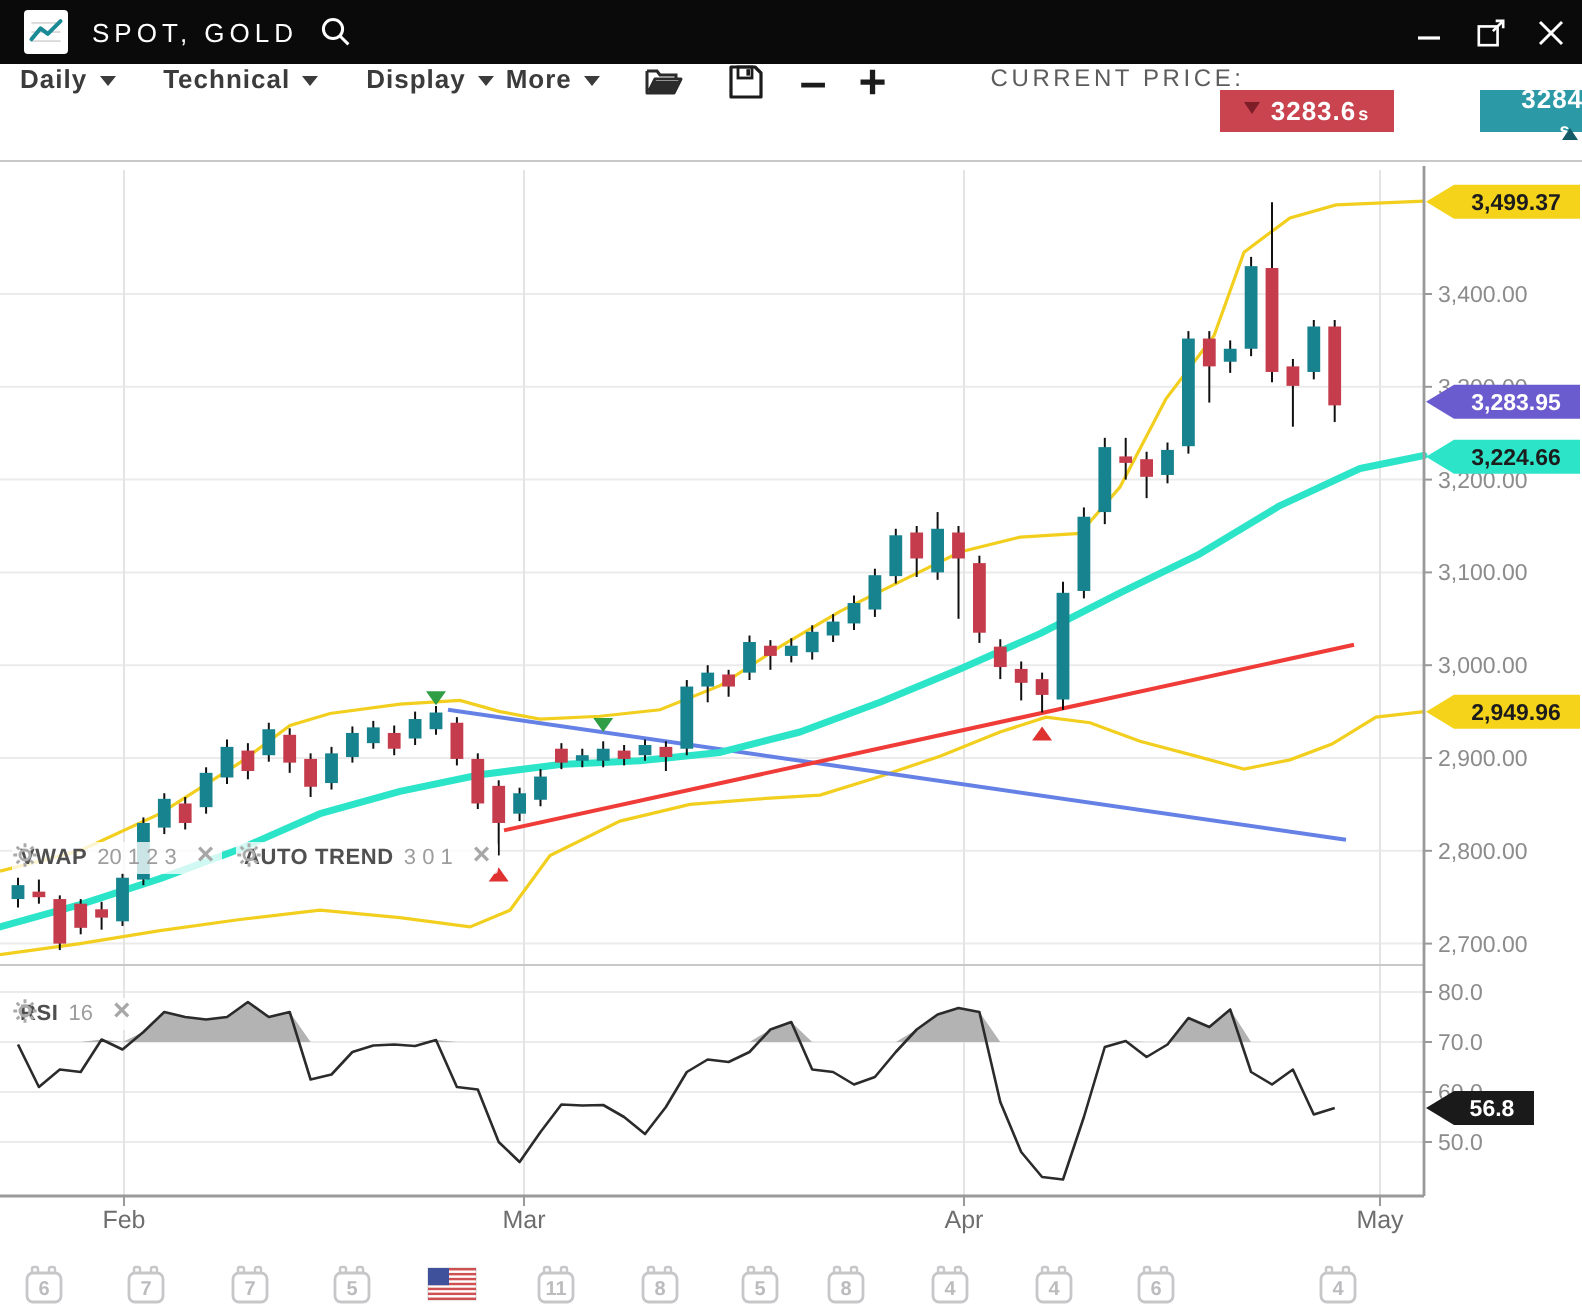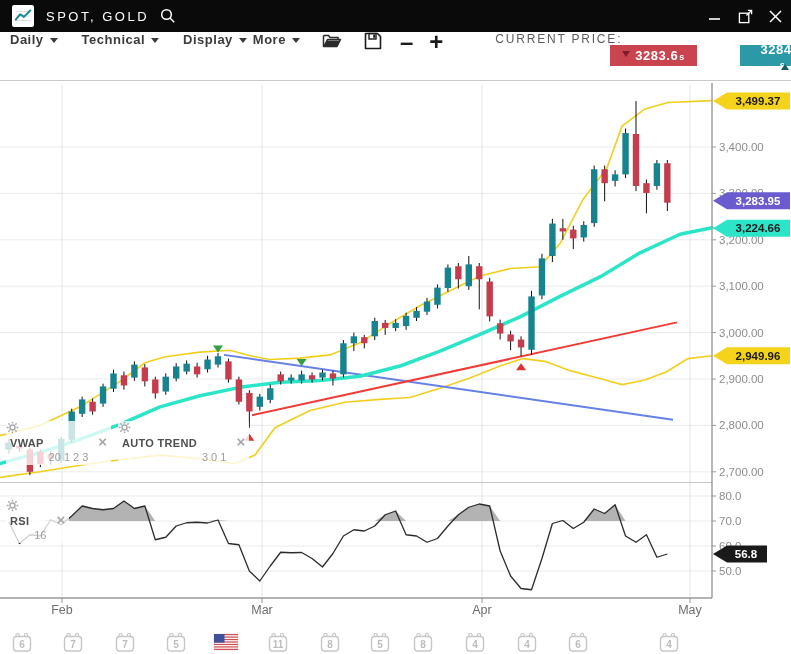--- a/index.html
+++ b/index.html
@@ -21,21 +21,21 @@
   .price-badge{top:13px;}
   .badge-bid{left:610px;width:87px;}
   .badge-ask{left:740px;width:84px;flex-direction:column;}
   .suffix{font-size:9px;margin-left:1px;margin-top:3px;}
   .tri-down{width:0;height:0;border-left:4px solid transparent;border-right:4px solid transparent;border-top:6px solid #7d1d28;margin-right:5px;margin-top:-4px;}
   .tri-up{width:0;height:0;border-left:4px solid transparent;border-right:4px solid transparent;border-bottom:6px solid #135b66;margin-left:5px;margin-top:-6px;}
   .chart-wrap{position:relative;width:791px;height:574px;background:#fff;}
   .chart-wrap svg{position:absolute;top:0;left:0;}
   .ind-label{position:absolute;display:flex;align-items:center;gap:5px;font-size:11px;background:rgba(255,255,255,.78);padding:2px 4px;border-radius:2px;z-index:3;}
   .ind-label b{color:#4f4f4f;font-size:11px;letter-spacing:.3px;}
-  .ind-label .params{color:#9d9d9d;margin-top:28px;}
+  .ind-label .params{color:#9d9d9d;}
   .ind-label .icon-btn{display:flex;align-items:center;cursor:pointer;}
   .ind-label .x{color:#a7a7a7;font-size:15px;font-weight:700;line-height:10px;cursor:pointer;margin-top:-2px;}
   text{font-family:"Liberation Sans",sans-serif;}
 </style>
 </head>
 <body>
 
 <div class="titlebar">
   <div class="logo">
     <svg width="20" height="20" viewBox="0 0 22 22">

